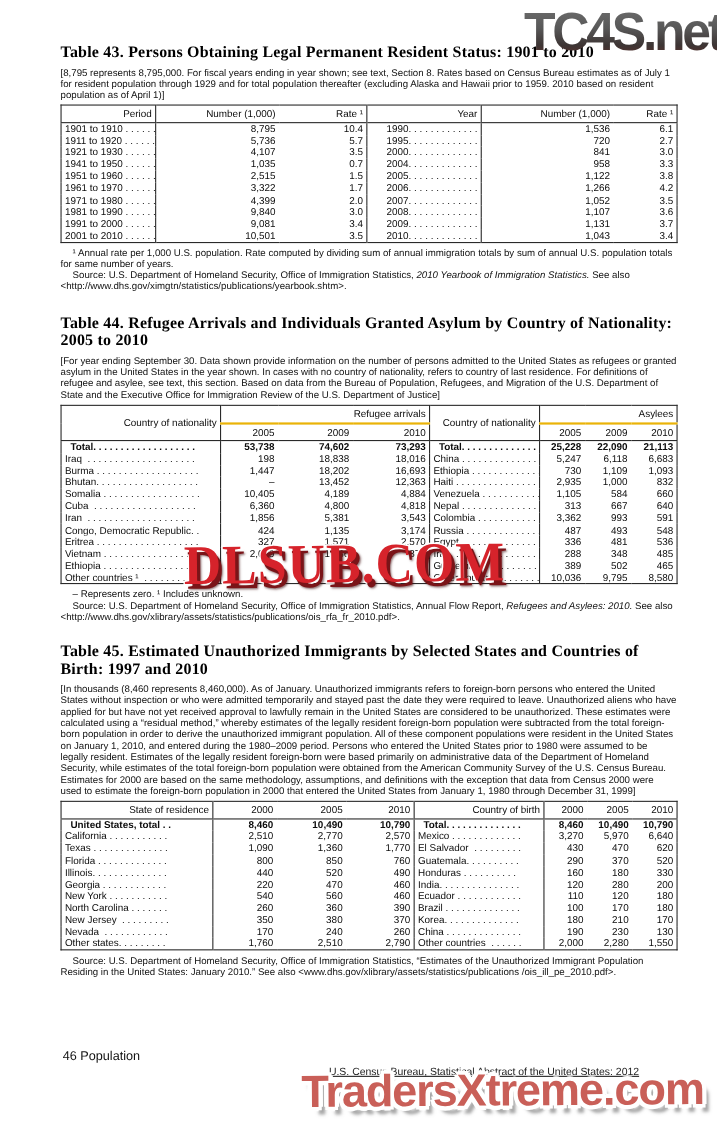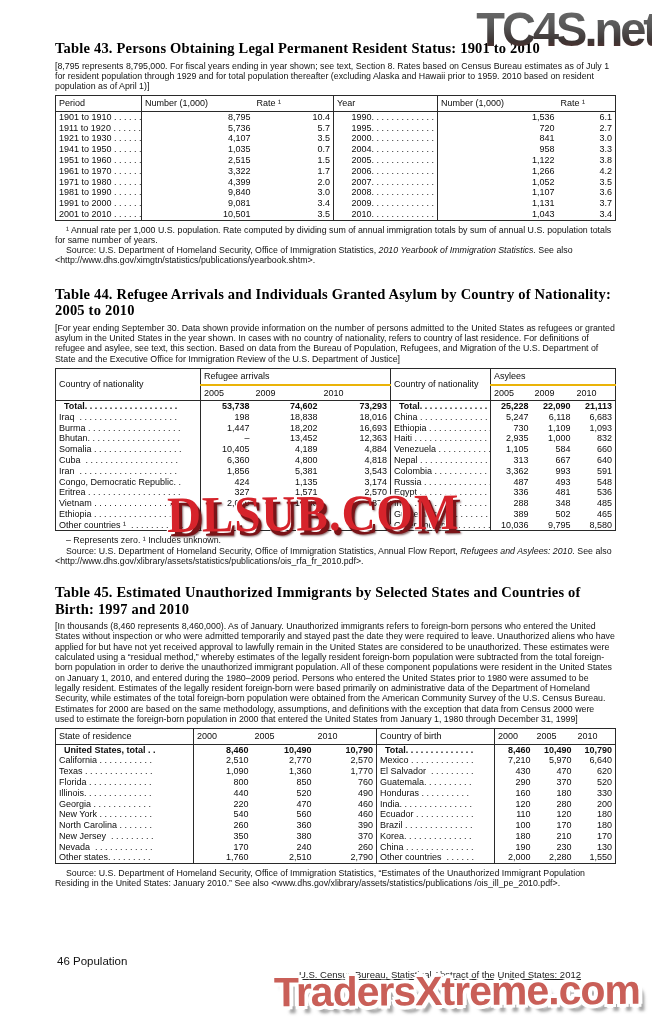--- a/index.html
+++ b/index.html
@@ -14,21 +14,21 @@
   .content{position:absolute;left:55px;top:40px;width:560px;}
   .tbl-title{
     font-family:"Liberation Serif","DejaVu Serif",serif;
     font-weight:bold;font-size:14.5px;line-height:16.5px;
     letter-spacing:.2px;margin:0 0 4px 0;color:#000;
   }
   .tbl-note{font-size:8.8px;line-height:10.3px;margin:0 0 4px 0;color:#111;}
   table{border-collapse:collapse;table-layout:fixed;width:560px;
     font-size:9px;line-height:10.6px;color:#0c0c0c;
     border:1px solid #2a2a2a;}
-  th{font-weight:normal;padding:2px 3px;text-align:left;}
+  th{font-weight:normal;padding:2px 3px;text-align:right;}
   td{padding:0 3px;text-align:right;overflow:hidden;}
   td:first-child{text-align:left;white-space:pre;}
   thead{border-bottom:1.6px solid #2a2a2a;}
   tr.bold td{font-weight:bold;}
   
   .t43 th:nth-child(1),.t43 td:nth-child(1),
   .t43 th:nth-child(3),.t43 td:nth-child(3),
   .t43 th:nth-child(4),.t43 td:nth-child(4){border-right:1px solid #2a2a2a;}
   
   .t44 td:nth-child(5),.t45 td:nth-child(5){text-align:left;white-space:pre;}
@@ -397,21 +397,21 @@
               <td>8,460</td>
               <td>10,490</td>
               <td>10,790</td>
             </tr>
             <tr>
               <td>California . . . . . . . . . . .</td>
               <td>2,510</td>
               <td>2,770</td>
               <td>2,570</td>
               <td>Mexico . . . . . . . . . . . . .</td>
-              <td>7,210</td>
+              <td>3,270</td>
               <td>5,970</td>
               <td>6,640</td>
             </tr>
             <tr>
               <td>Texas . . . . . . . . . . . . . .</td>
               <td>1,090</td>
               <td>1,360</td>
               <td>1,770</td>
               <td>El Salvador  . . . . . . . . .</td>
               <td>430</td>

